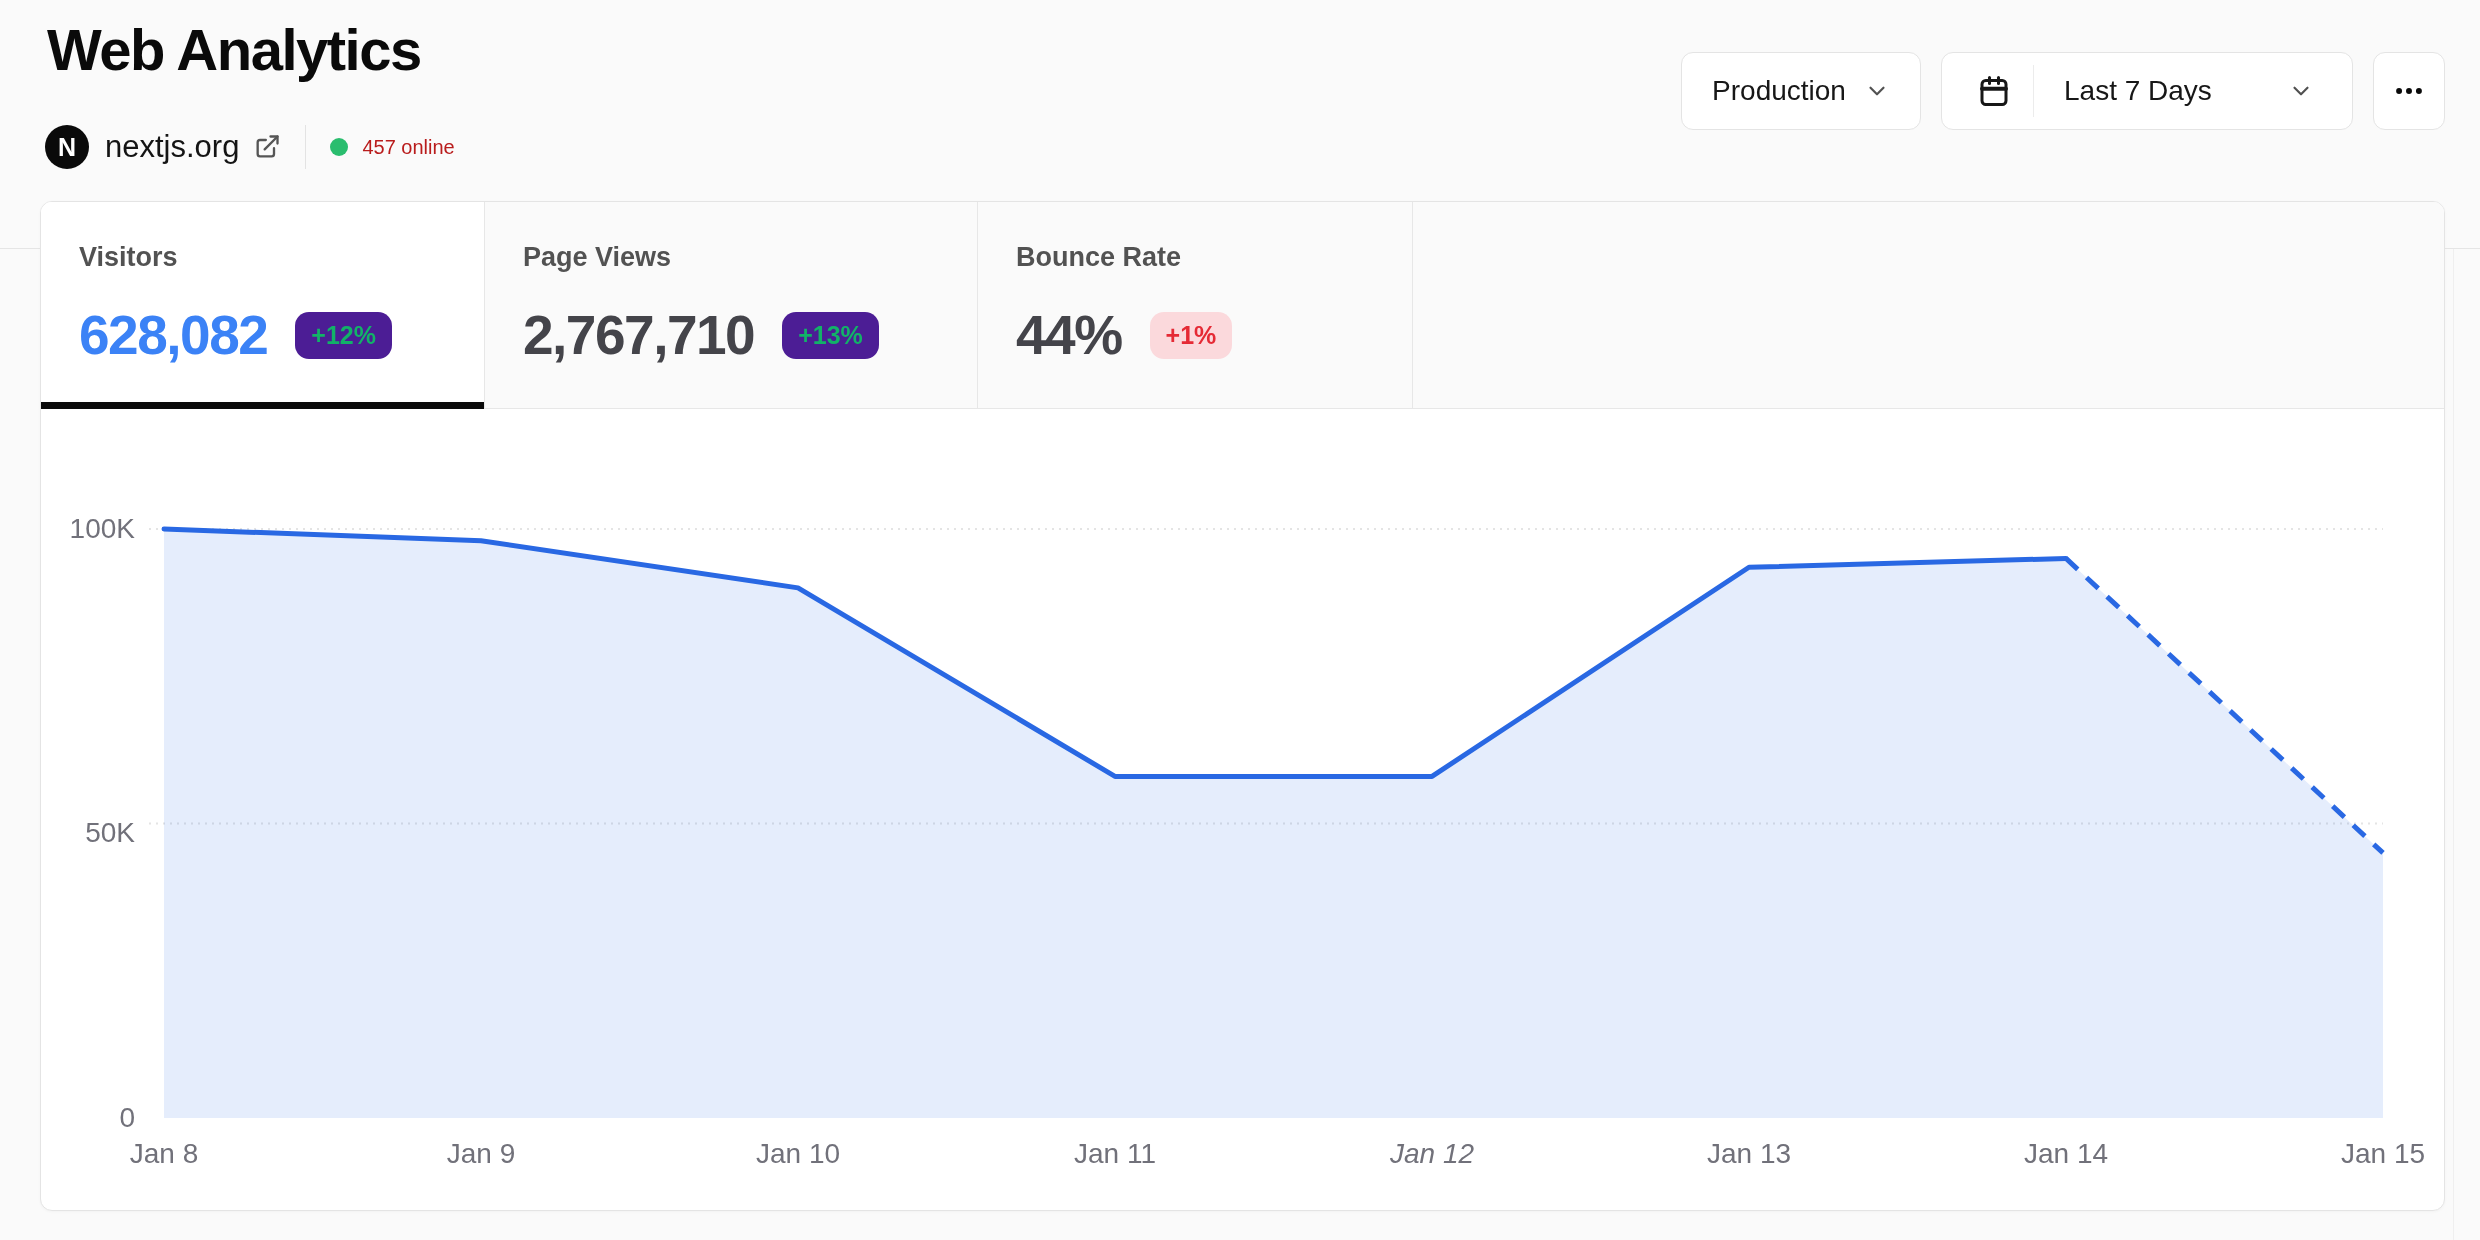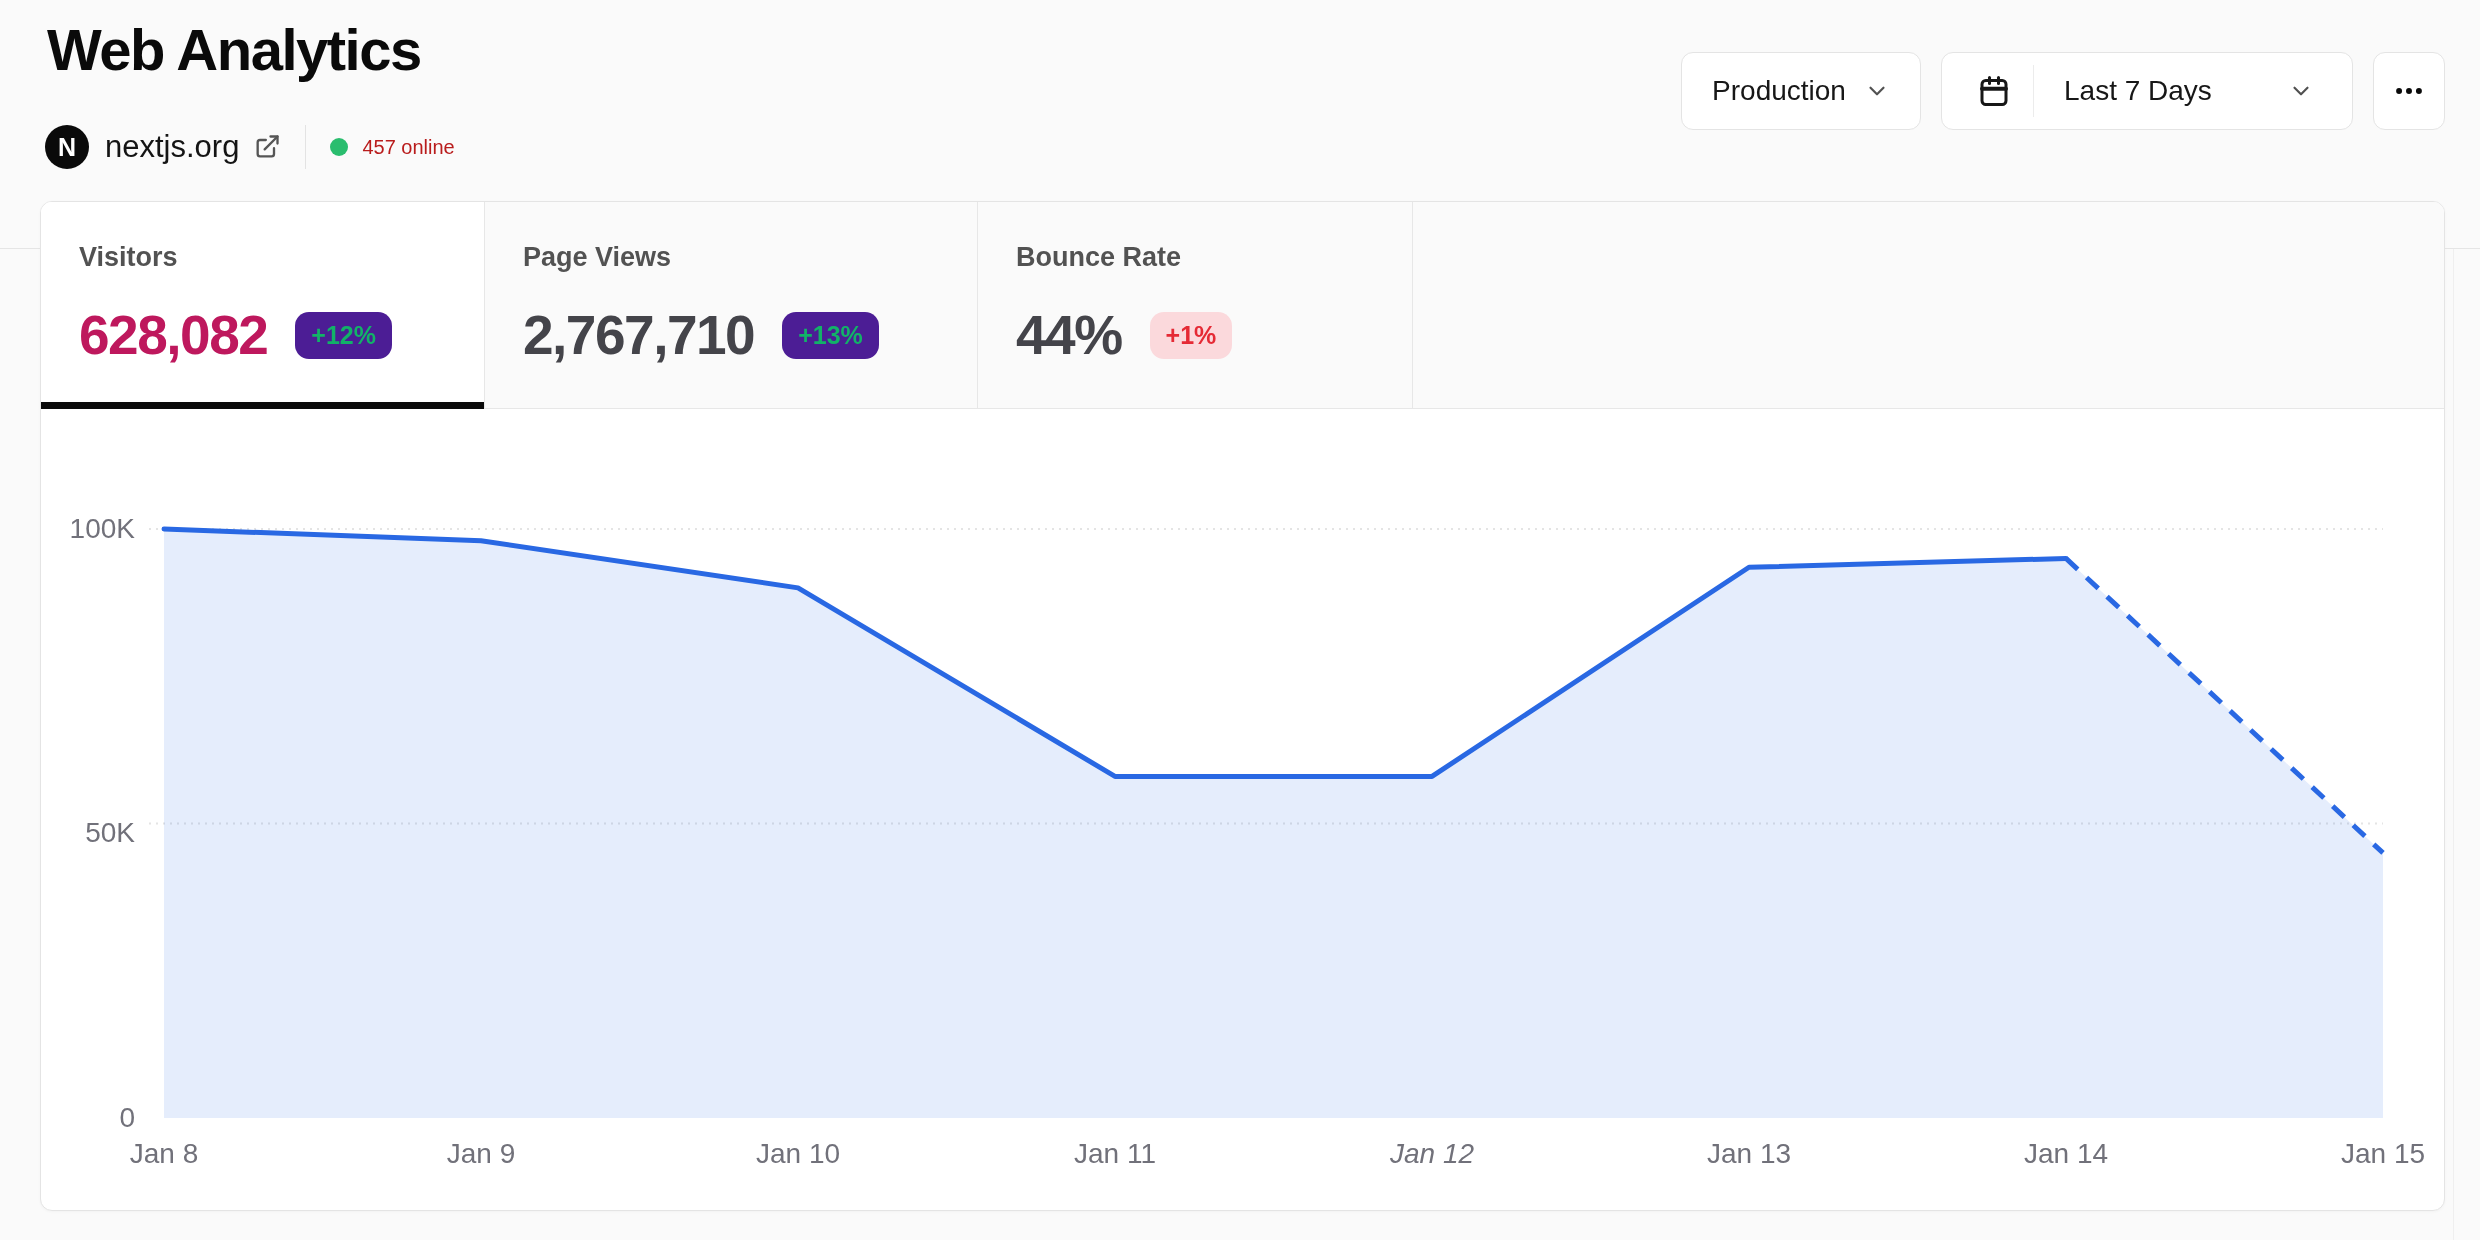--- a/index.html
+++ b/index.html
@@ -66,21 +66,21 @@
     padding:40px 0 0 38px; cursor:pointer;
   }
   .tab.t0 { width:444px; } .tab.t1 { width:493px; } .tab.t2 { width:435px; }
   .tab.active { background:#fff; }
   .tab.active .tab-bar {
     position:absolute; left:0; right:0; bottom:-1px; height:7px; background:#0a0a0a;
   }
   .tab-label { font-size:27px; font-weight:600; color:#525252; margin-bottom:30px; }
   .tab-valrow { display:flex; align-items:center; gap:28px; }
   .tab-value { font-size:55px; font-weight:700; letter-spacing:-1.5px; color:#44444a; }
-  .tab.active .tab-value { color:#be185d;text-align:center; }
+  .tab.active .tab-value { color:#3b82f6;text-align:center; }
   .badge {
     font-size:25px; font-weight:600; padding:11px 16px; border-radius:14px; line-height:1;
   }
   .badge.pos { background:#4c1d95; color:#12b268; }
   .badge.neg { background:#fbd9dc; color:#e52a35; }
   .tabs-filler { flex:1; background:#fafafa; }
 
   
   .chart-area { position:absolute; left:0; top:0; width:2403px; height:1008px; }
   .chart-svg { position:absolute; left:0; top:0; }

